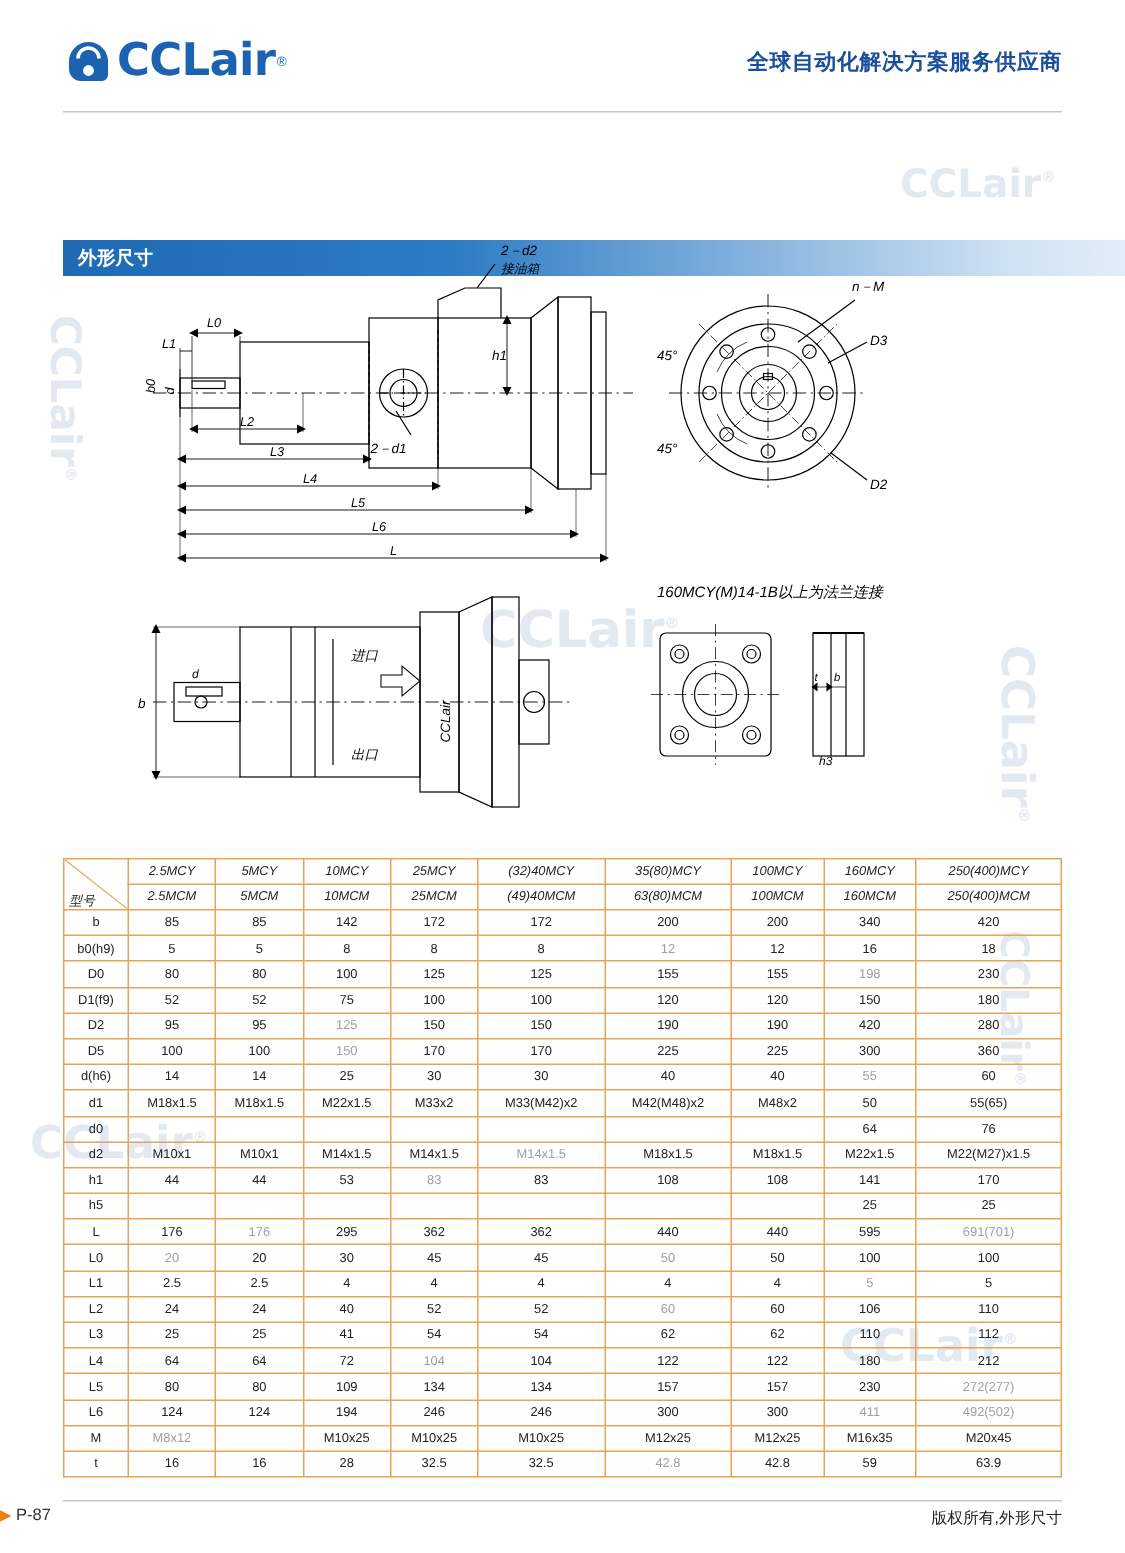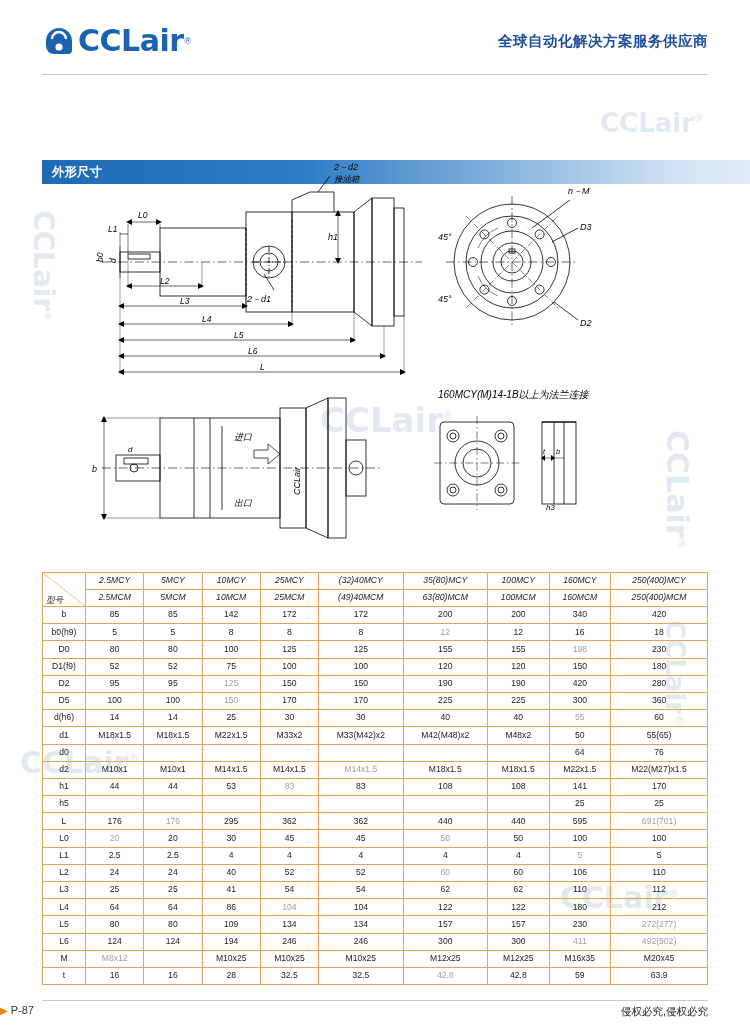--- a/index.html
+++ b/index.html
@@ -653,21 +653,21 @@
           <td>54</td>
           <td>62</td>
           <td>62</td>
           <td>110</td>
           <td>112</td>
         </tr>
         <tr>
           <td class="lbl">L4</td>
           <td>64</td>
           <td>64</td>
-          <td>86</td>
+          <td>72</td>
           <td class="grey">104</td>
           <td>104</td>
           <td>122</td>
           <td>122</td>
           <td>180</td>
           <td>212</td>
         </tr>
         <tr>
           <td class="lbl">L5</td>
           <td>80</td>
@@ -717,13 +717,13 @@
           <td>63.9</td>
         </tr>
       </tbody>
   </table>
 </div>
 
 <div class="footer-rule"></div>
 <div class="page-num">
   <span class="tri">▶</span><span>P-87</span>
 </div>
-<div class="copyright">侵权必究,侵权必究</div>
+<div class="copyright">版权所有,外形尺寸</div>
 
 </body></html>

